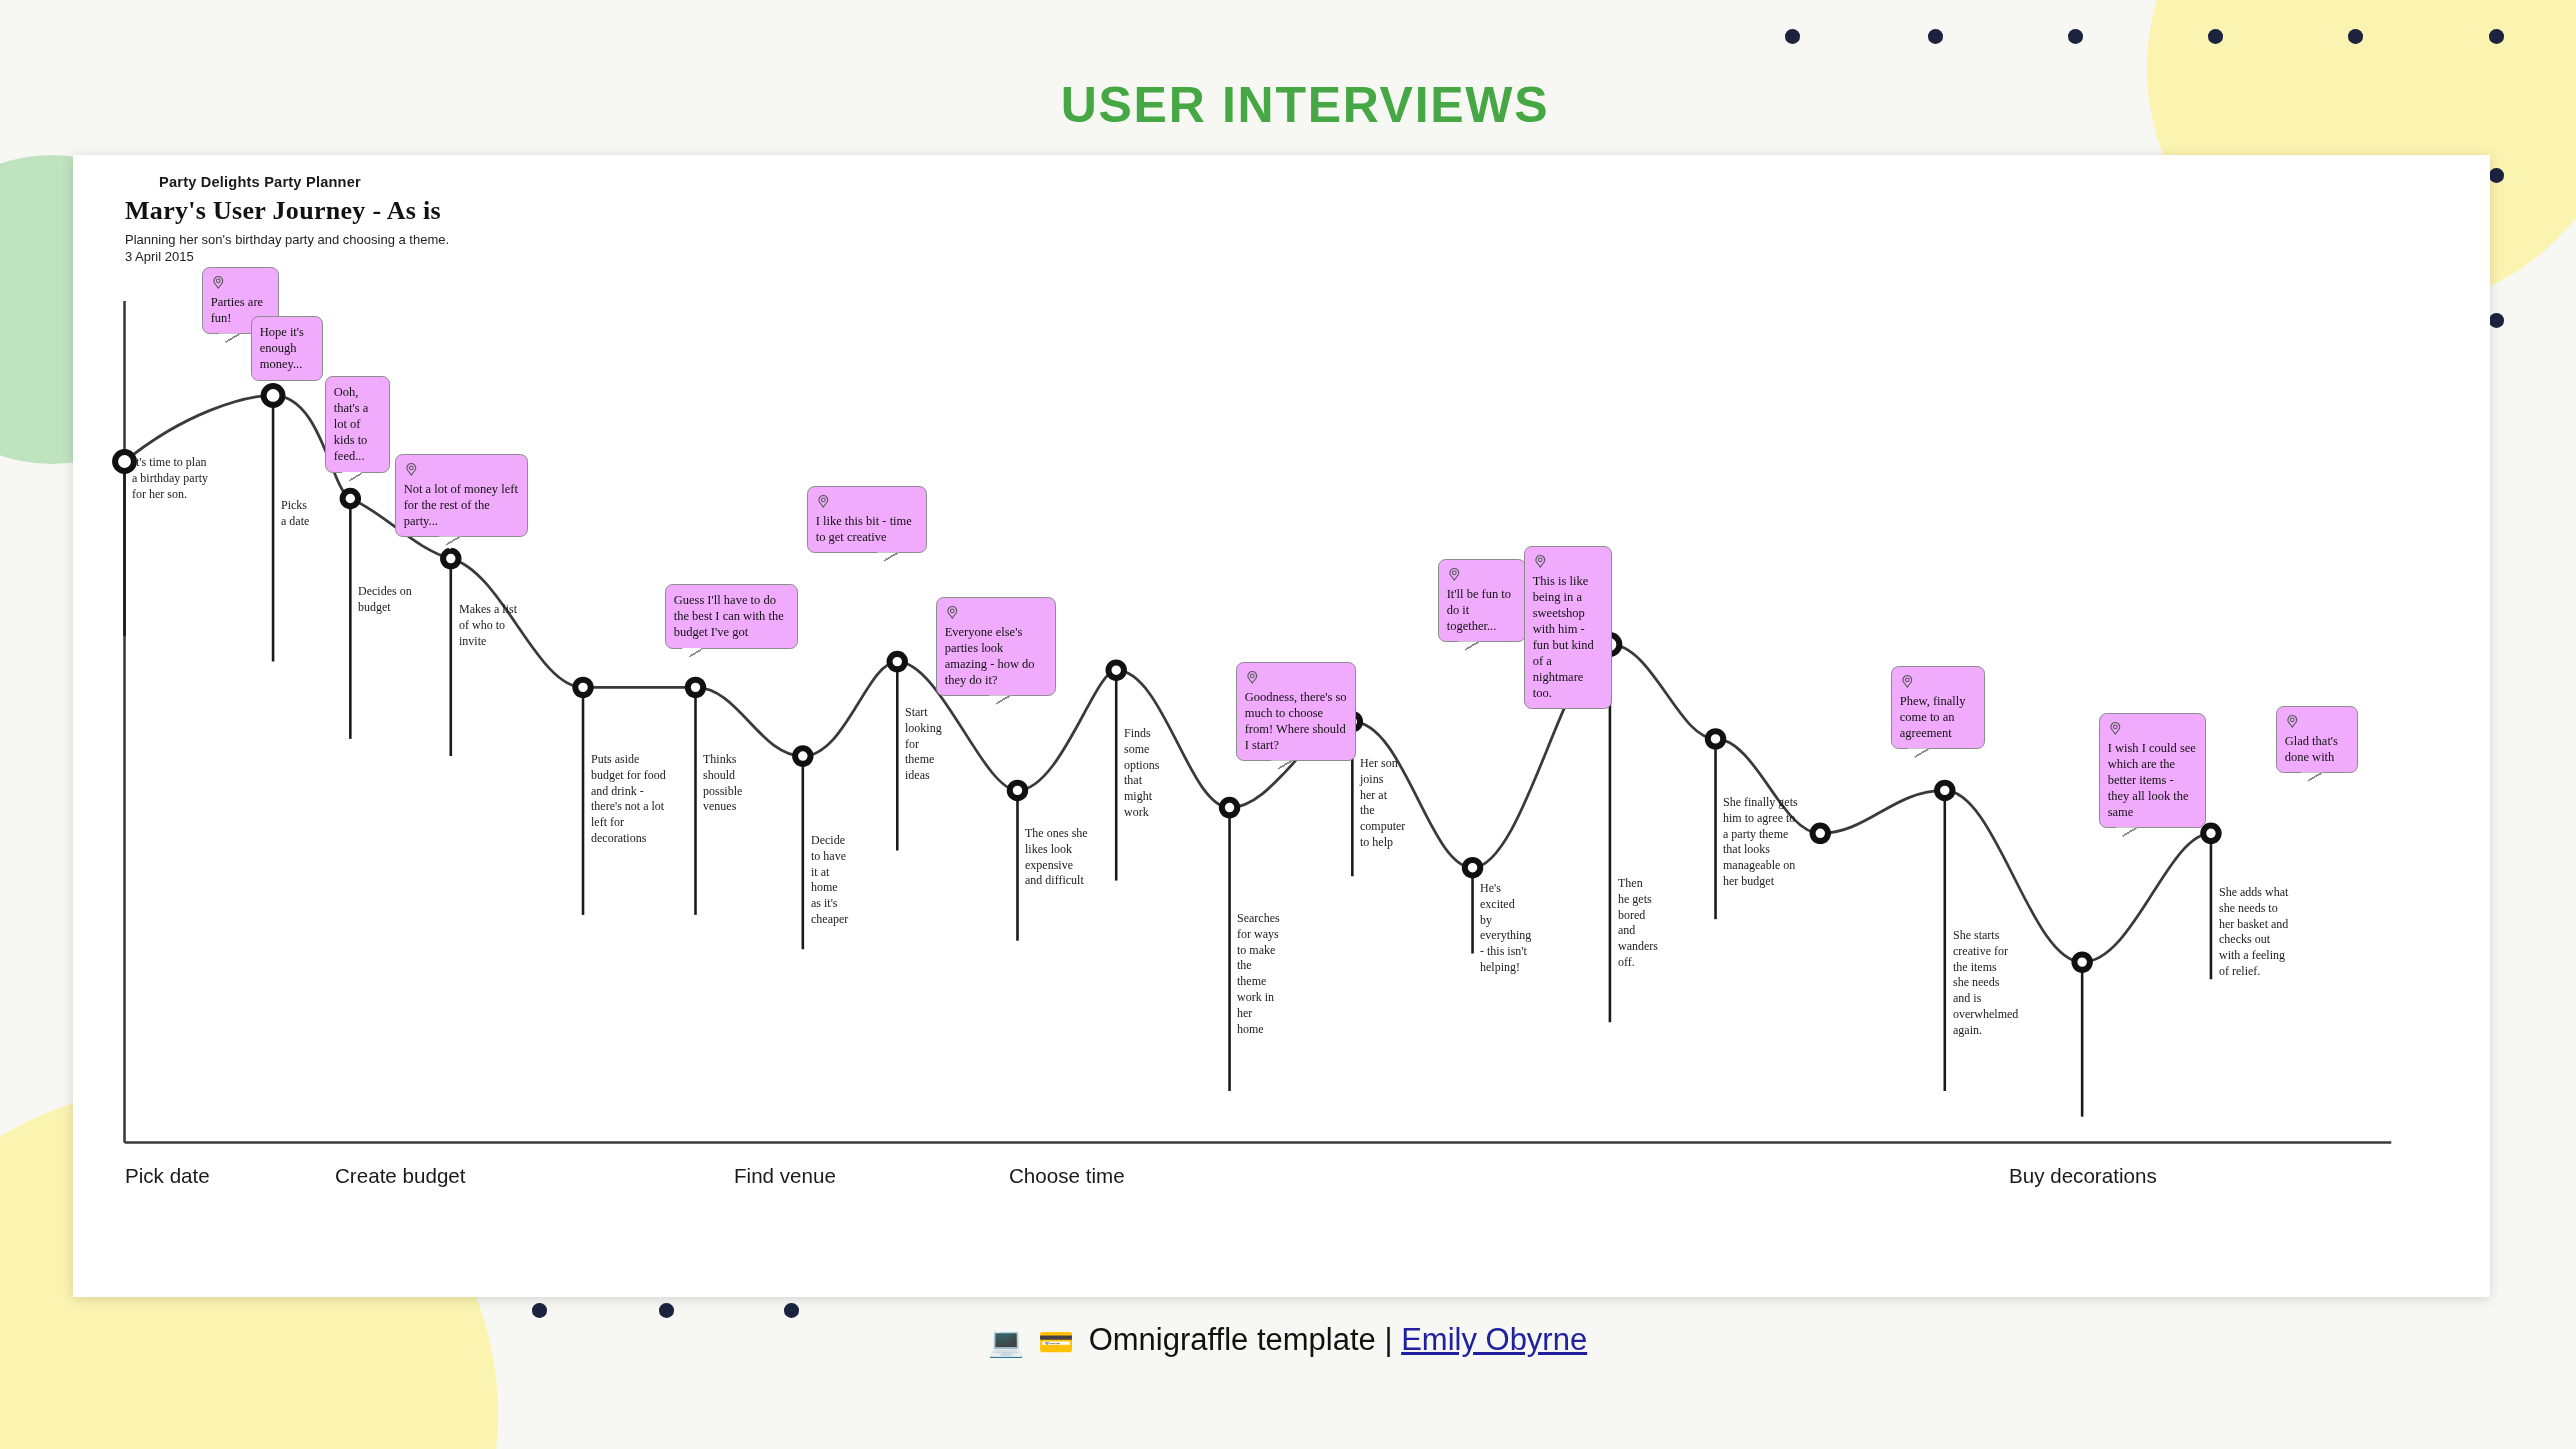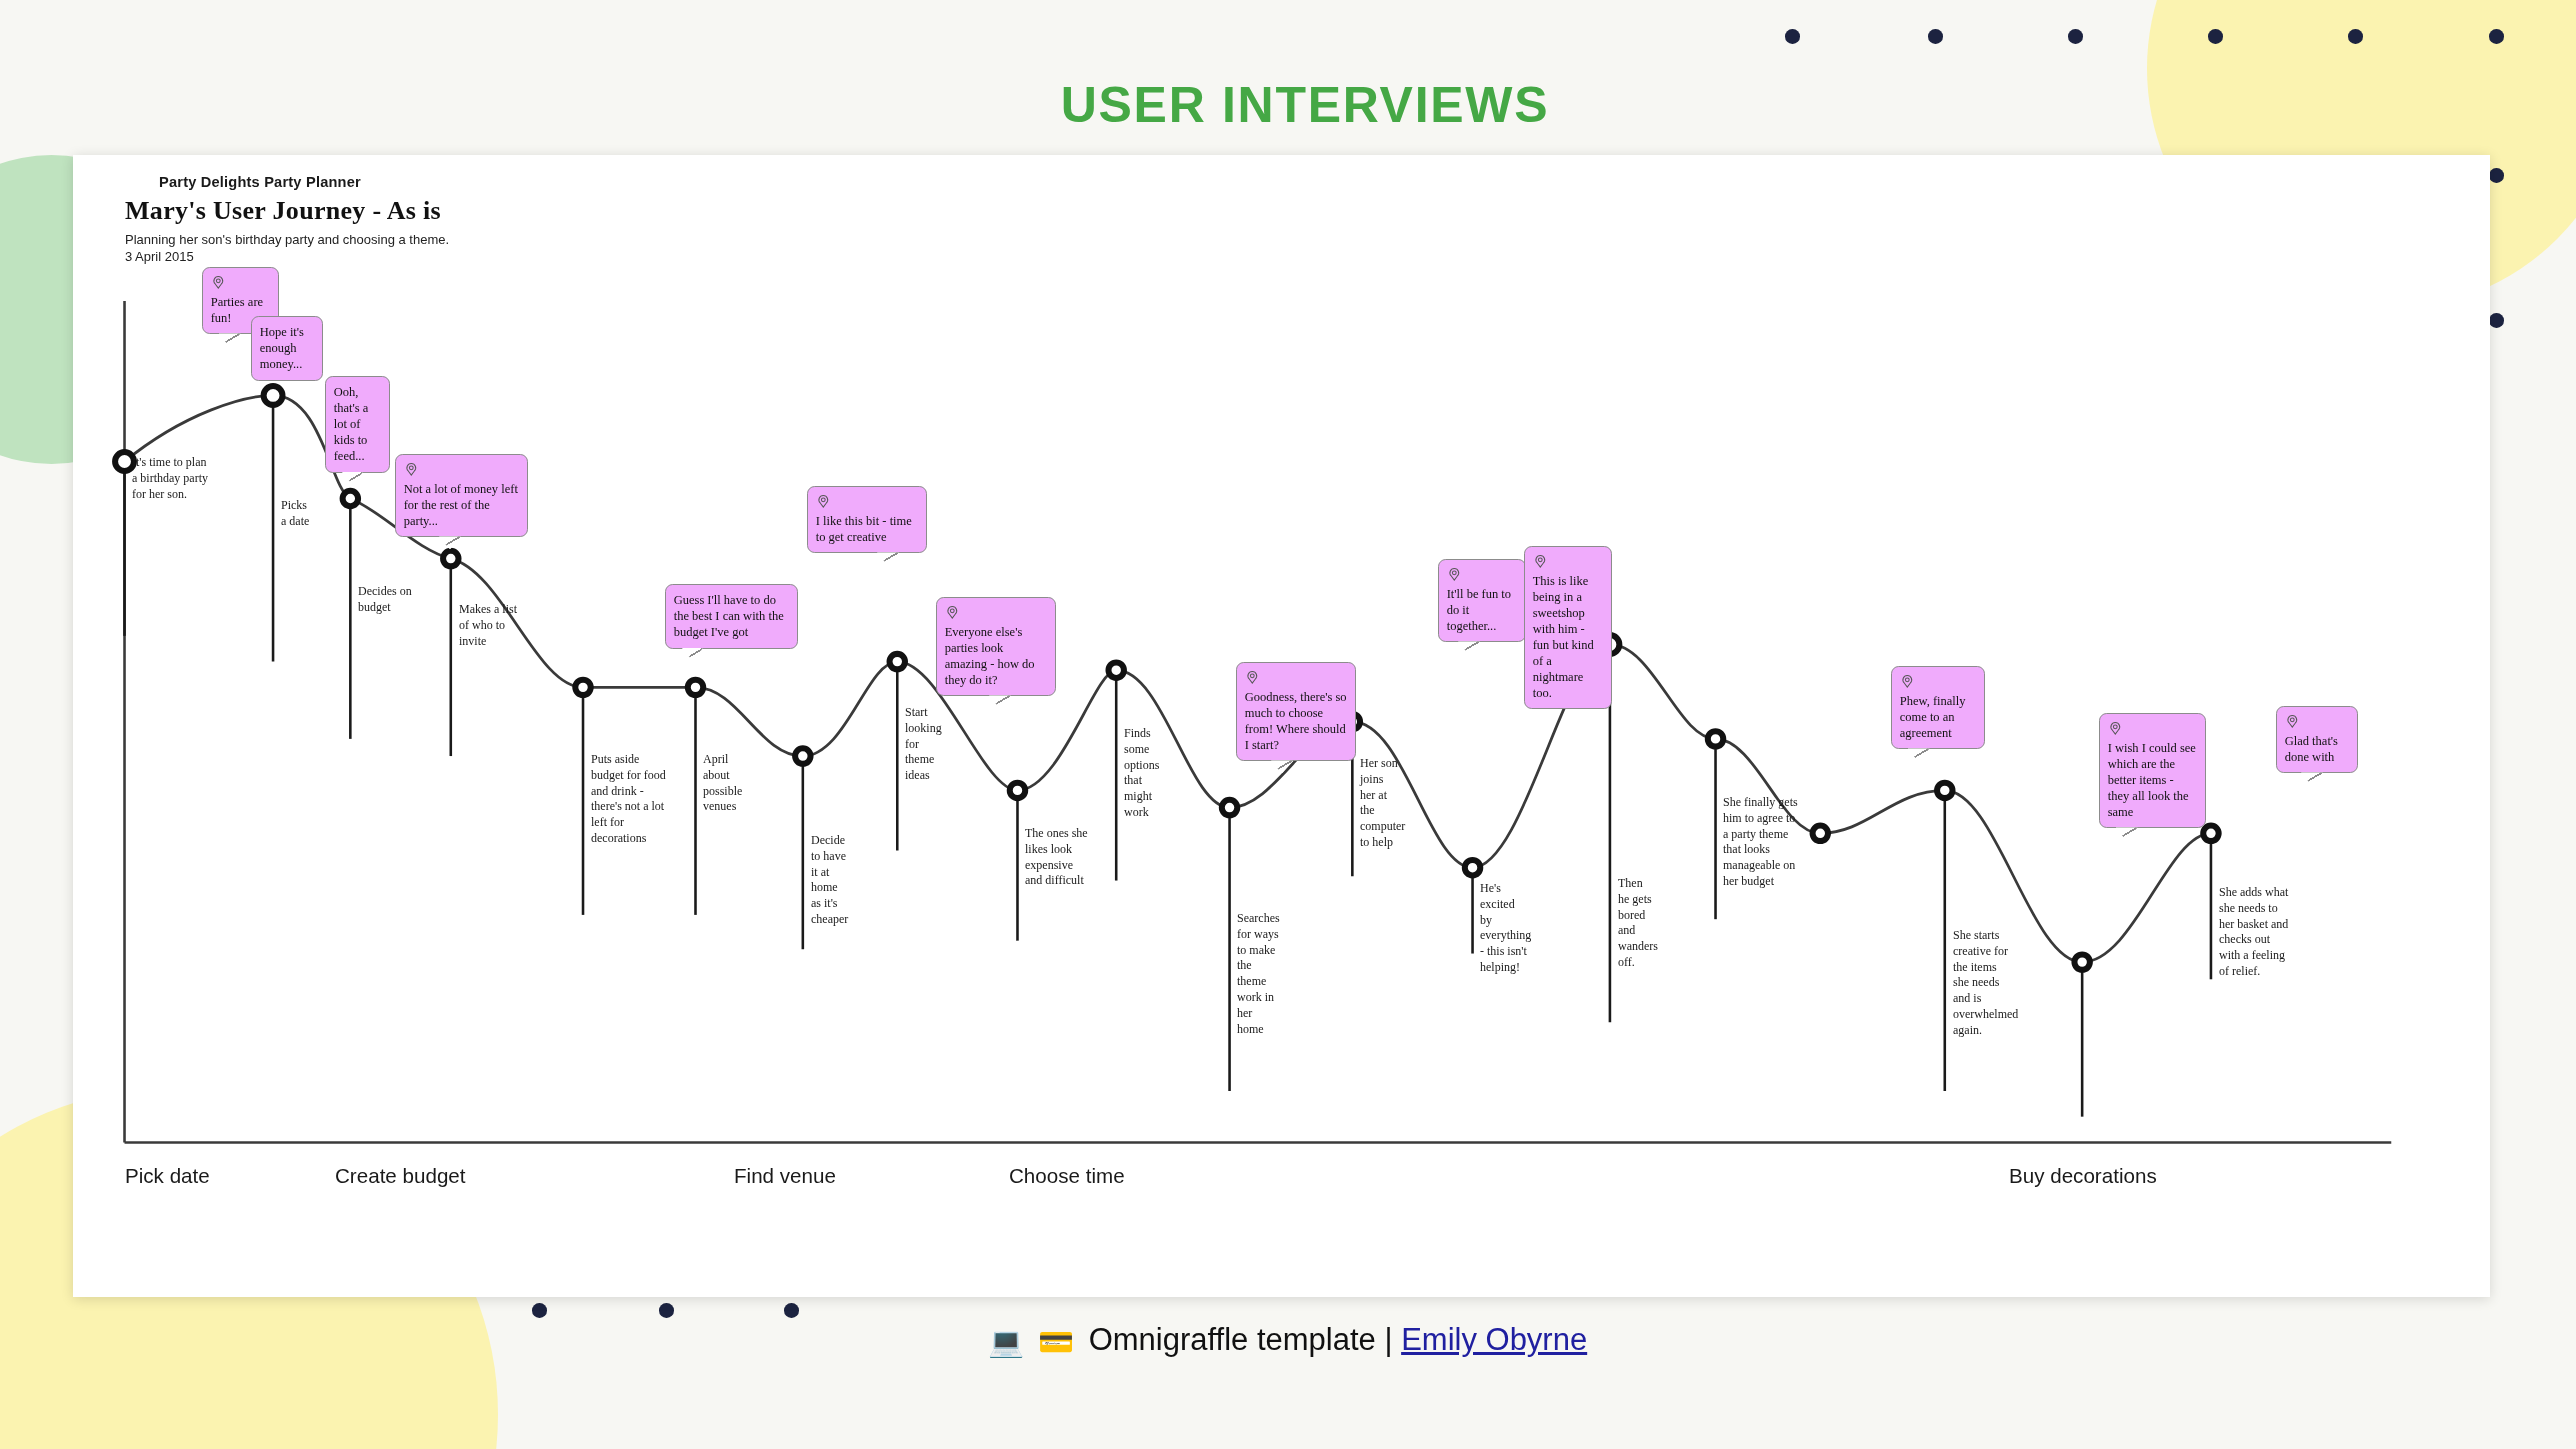--- a/index.html
+++ b/index.html
@@ -300,21 +300,21 @@
     </svg>
     <span>Glad that's done with</span>
     <span class="btail" style="left:24px;"></span>
   </div>
 
   <div class="steplabel" style="left:53px;top:300px;width:86px;">It's time to plan a birthday party for her son.</div>
   <div class="steplabel" style="left:202px;top:343px;width:38px;">Picks a date</div>
   <div class="steplabel" style="left:279px;top:429px;width:62px;">Decides on budget</div>
   <div class="steplabel" style="left:380px;top:447px;width:69px;">Makes a list of who to invite</div>
   <div class="steplabel" style="left:512px;top:597px;width:82px;">Puts aside budget for food and drink - there's not a lot left for decorations</div>
-  <div class="steplabel" style="left:624px;top:597px;width:53px;">April about possible venues</div>
+  <div class="steplabel" style="left:624px;top:597px;width:53px;">Thinks should possible venues</div>
   <div class="steplabel" style="left:732px;top:678px;width:43px;">Decide to have it at home as it's cheaper</div>
   <div class="steplabel" style="left:826px;top:550px;width:38px;">Start looking for theme ideas</div>
   <div class="steplabel" style="left:946px;top:671px;width:69px;">The ones she likes look expensive and difficult</div>
   <div class="steplabel" style="left:1045px;top:571px;width:45px;">Finds some options that might work</div>
   <div class="steplabel" style="left:1158px;top:756px;width:50px;">Searches for ways to make the theme work in her home</div>
   <div class="steplabel" style="left:1281px;top:601px;width:45px;">Her son joins her at the computer to help</div>
   <div class="steplabel" style="left:1401px;top:726px;width:53px;">He's excited by everything - this isn't helping!</div>
   <div class="steplabel" style="left:1539px;top:721px;width:43px;">Then he gets bored and wanders off.</div>
   <div class="steplabel" style="left:1644px;top:640px;width:86px;">She finally gets him to agree to a party theme that looks manageable on her budget</div>
   <div class="steplabel" style="left:1874px;top:773px;width:67px;">She starts creative for the items she needs and is overwhelmed again.</div>

